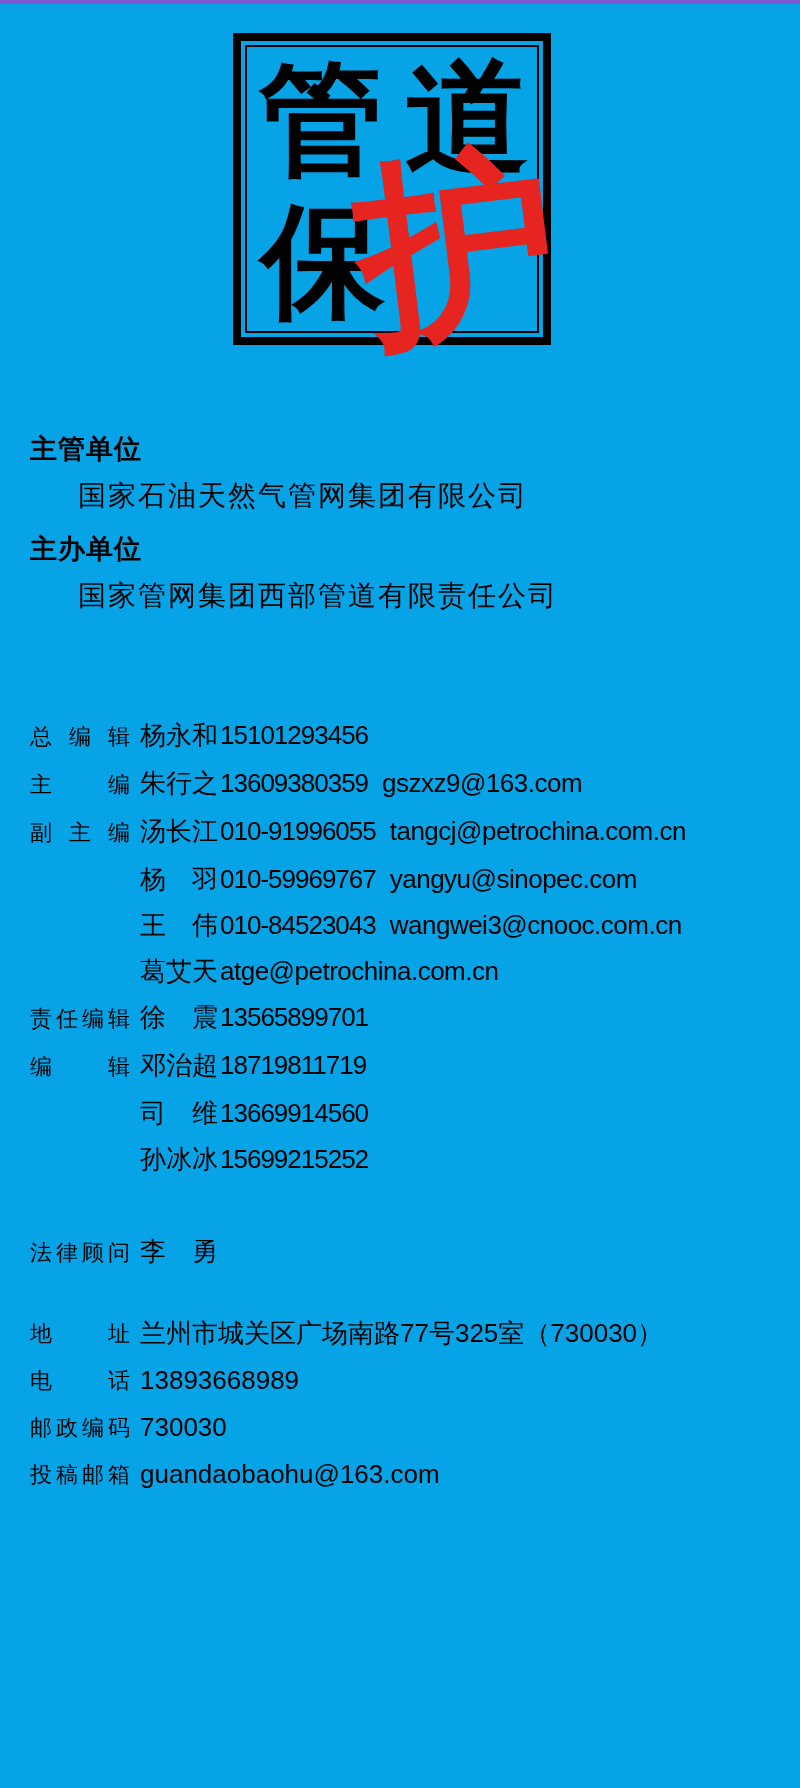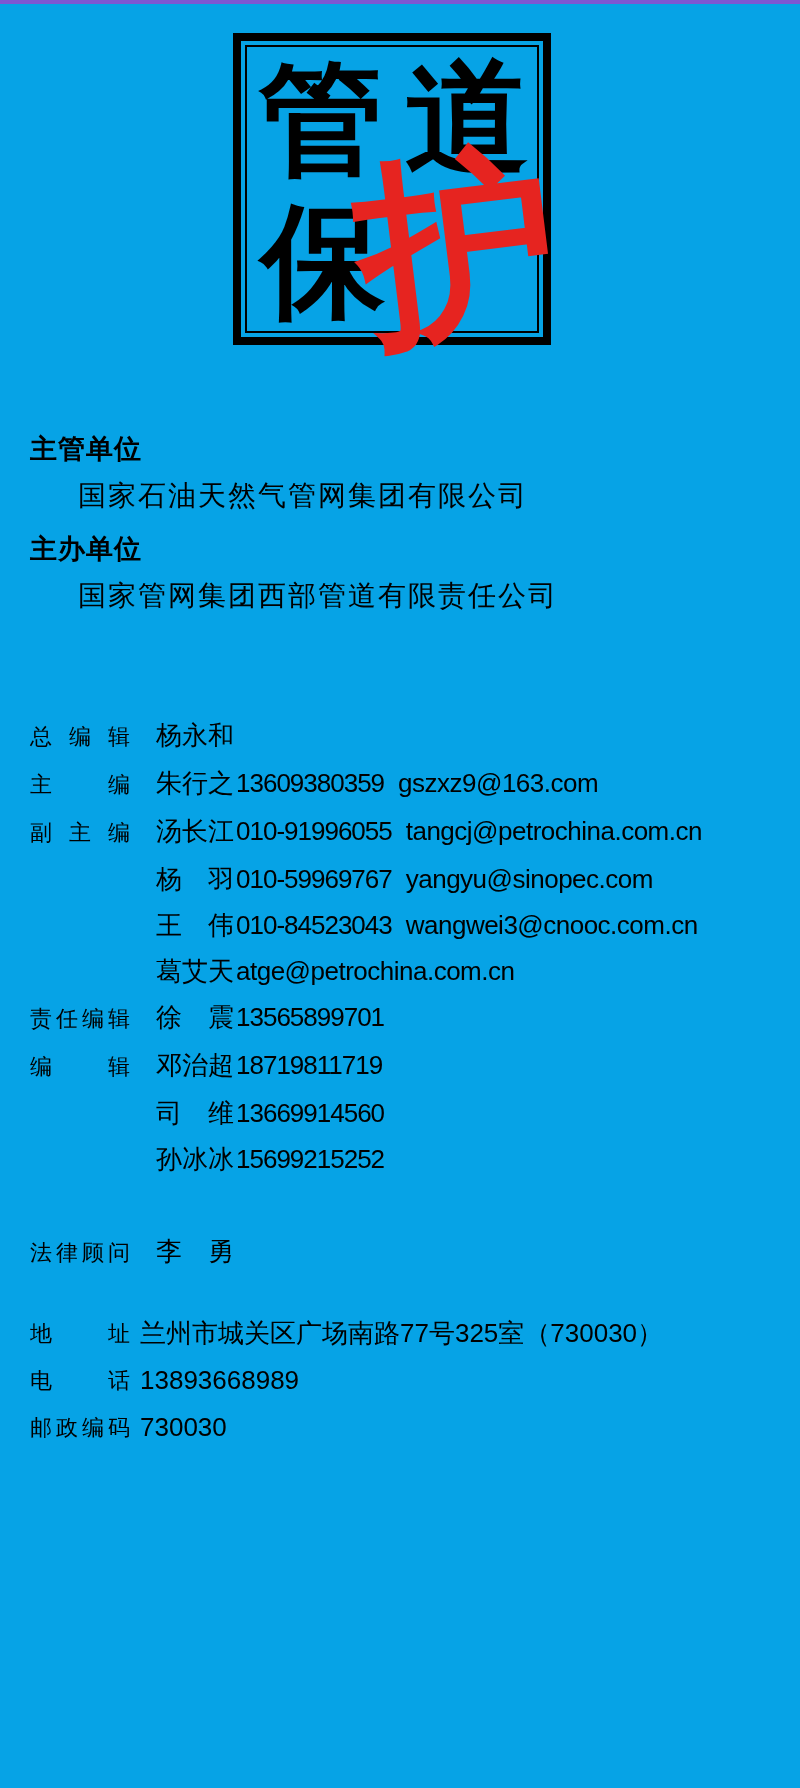--- a/index.html
+++ b/index.html
@@ -70,21 +70,21 @@
     line-height:46px;
     white-space:nowrap;
   }
   .lbl {
     flex:0 0 100px;
     margin-right:10px;
     font-size:22px;
     text-align:justify;
     text-align-last:justify;
   }
-  .nm  { flex:0 0 80px;margin-left:16px; }
+  .nm  { flex:0 0 80px; }
   .ph  { margin-right:14px; letter-spacing:-1px; }
   .em  { letter-spacing:-0.5px; }
 
   .legal-row { margin-top:46px; }
 
   .contact-list { margin-top:34px; }
   .crow {
     display:flex;
     align-items:center;
     font-size:26px;
@@ -110,20 +110,21 @@
 
   <div class="unit-heading">主管单位</div>
   <div class="unit-company">国家石油天然气管网集团有限公司</div>
   <div class="unit-heading second">主办单位</div>
   <div class="unit-company">国家管网集团西部管道有限责任公司</div>
 
   <div class="staff-list">
     <div class="srow">
       <span class="lbl">总 编 辑</span>
       <span class="nm">杨永和</span>
+      <span class="ph">15101293456</span>
       <span class="em"></span>
     </div>
     <div class="srow">
       <span class="lbl">主 编</span>
       <span class="nm">朱行之</span>
       <span class="ph">13609380359</span>
       <span class="em">gszxz9@163.com</span>
     </div>
     <div class="srow">
       <span class="lbl">副 主 编</span>
@@ -185,15 +186,19 @@
       <span class="cval">兰州市城关区广场南路77号325室（730030）</span>
     </div>
     <div class="crow">
       <span class="lbl">电 话</span>
       <span class="cval">13893668989</span>
     </div>
     <div class="crow">
       <span class="lbl">邮政编码</span>
       <span class="cval">730030</span>
     </div>
+    <div class="crow">
+      <span class="lbl">投稿邮箱</span>
+      <span class="cval">guandaobaohu@163.com</span>
+    </div>
   </div>
 
 </div>
 
 </body></html>

